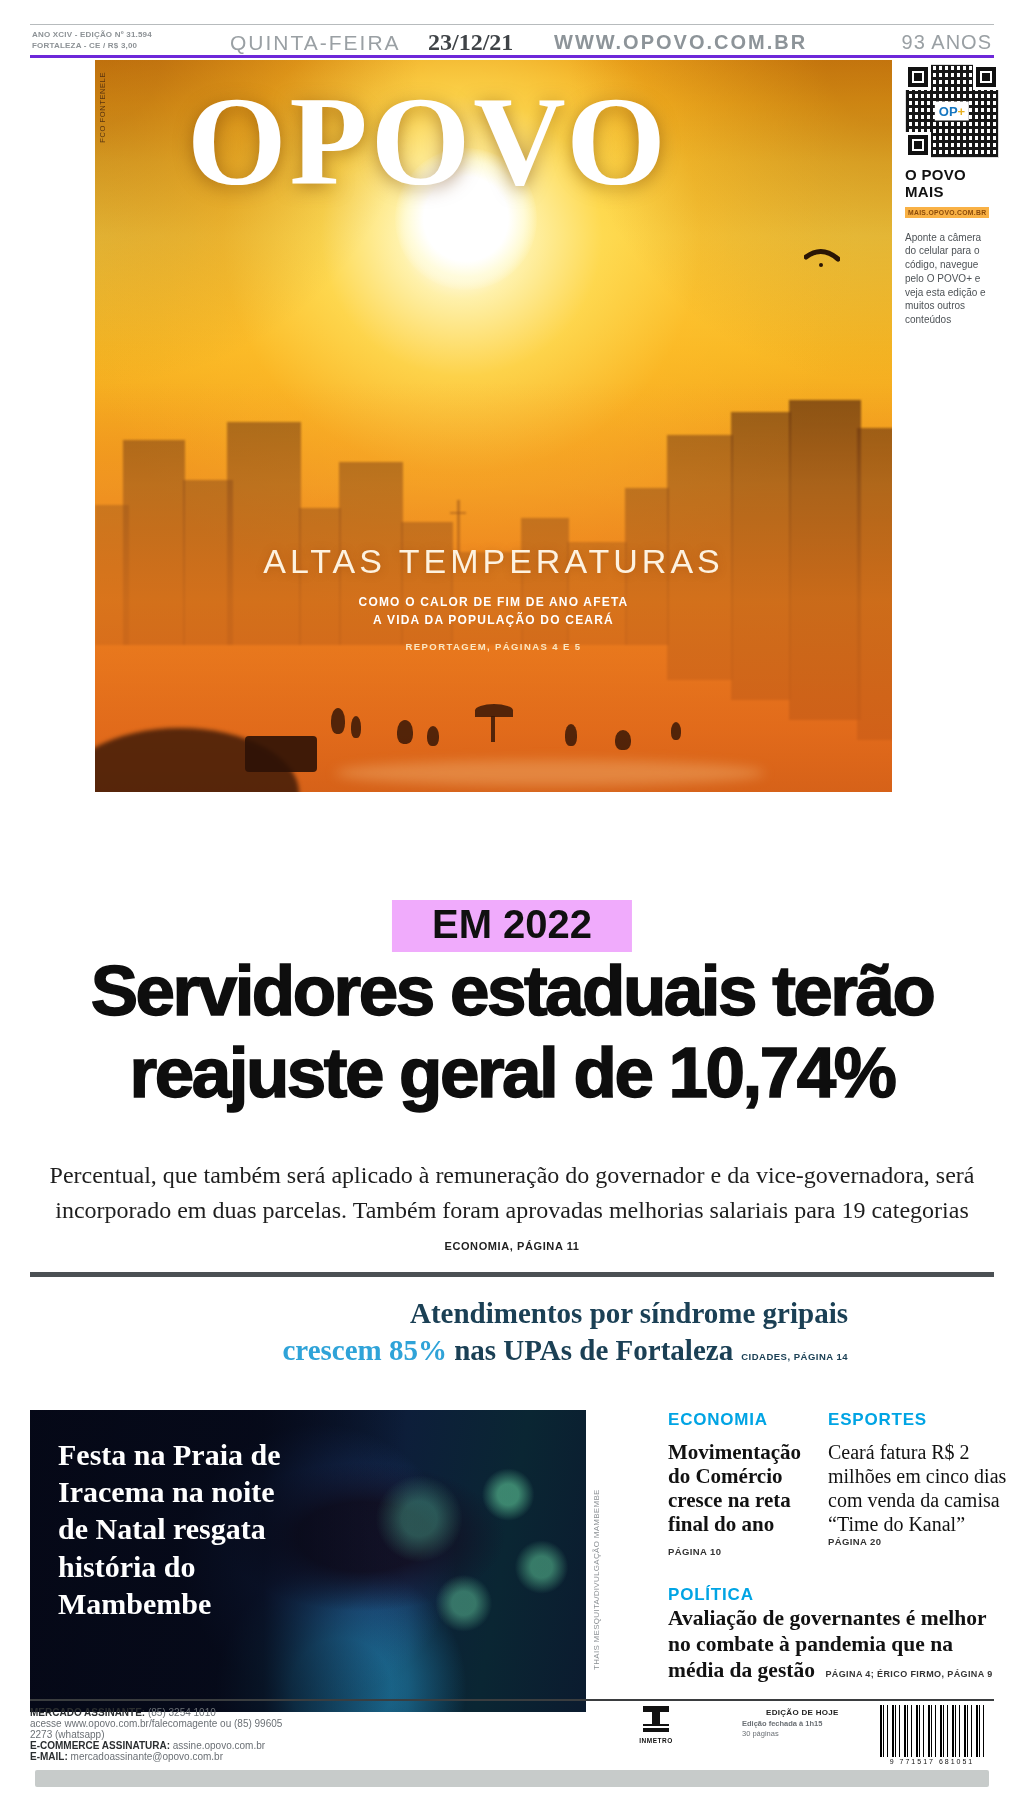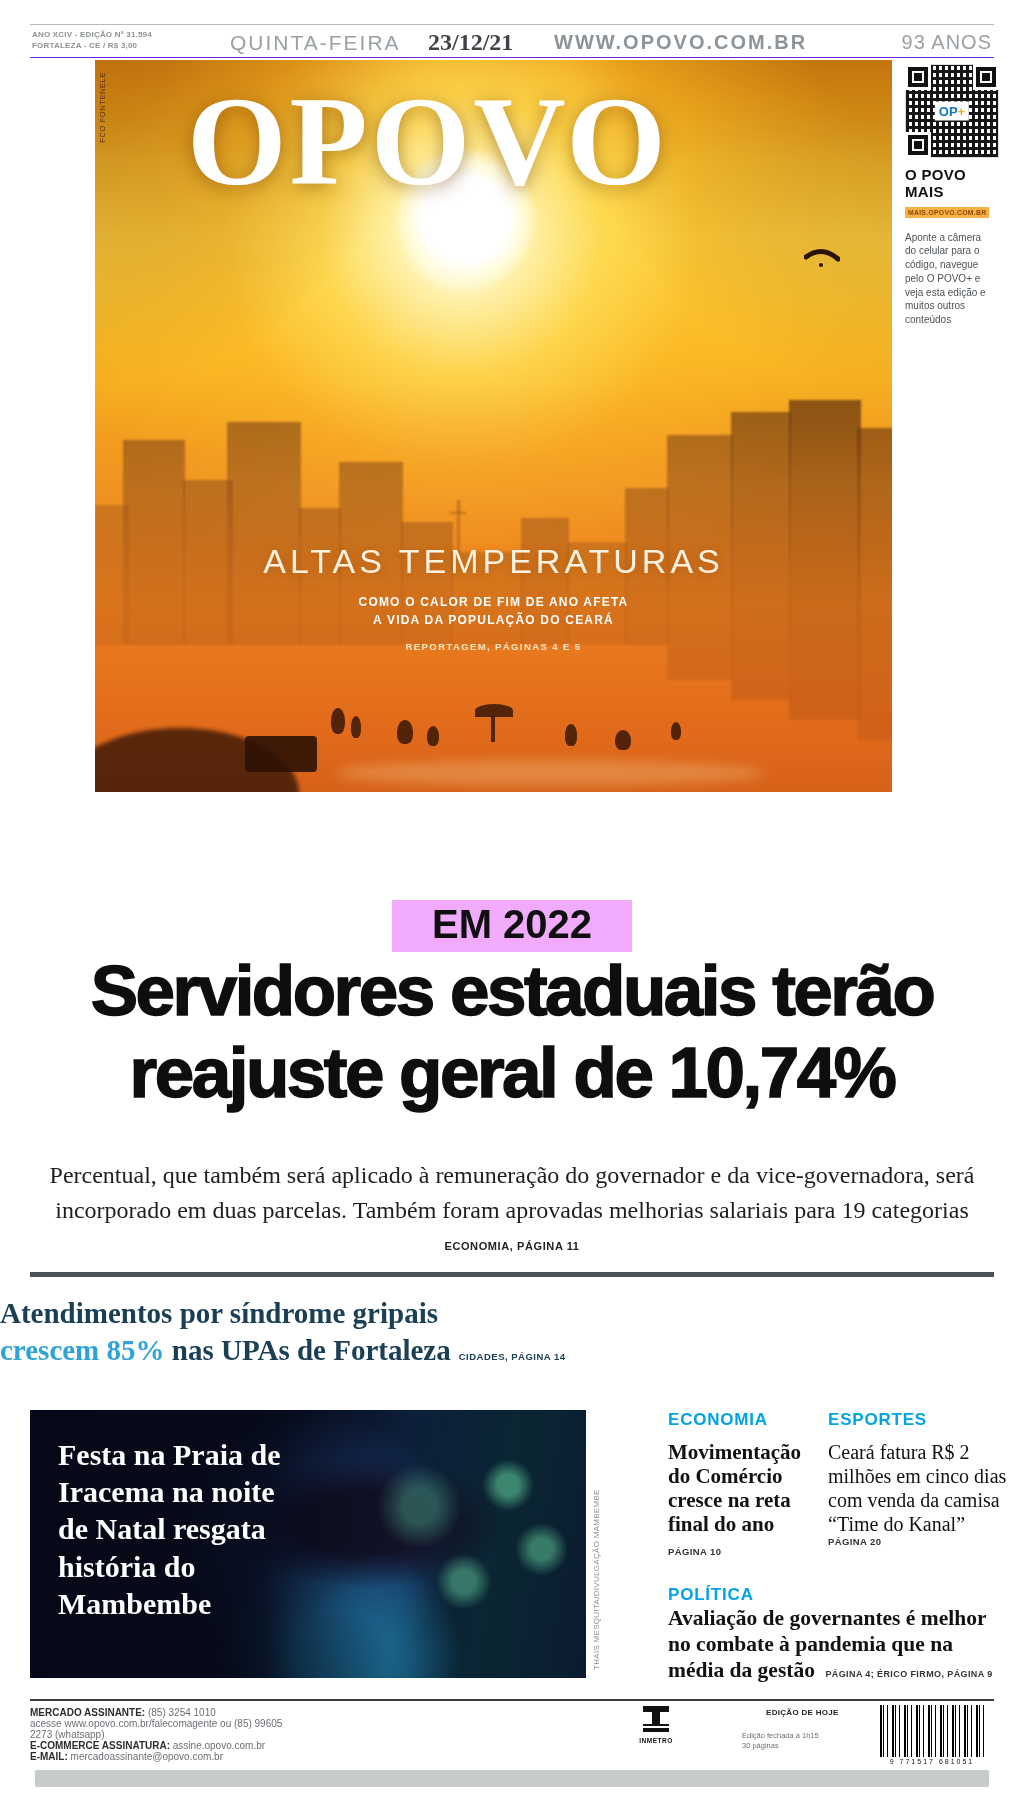--- a/index.html
+++ b/index.html
@@ -2,21 +2,21 @@
 <html><head>
 <meta charset="utf-8">
 <style>
   * { margin:0; padding:0; box-sizing:border-box; }
   html,body { background:#ffffff; }
   body { width:1024px; height:1808px; font-family:"Liberation Sans", sans-serif; position:relative; }
   .page { position:absolute; inset:0; width:1024px; height:1808px; background:#fff; overflow:hidden; }
 
   
   .masthead { position:absolute; left:30px; right:30px; top:24px; height:34px;
-    border-top:1px solid #b7bbbd; border-bottom:1px solid #6d28d9; }
+    border-top:1px solid #b7bbbd; border-bottom:3px solid #6d28d9; }
   .ed-block { position:absolute; left:2px; top:5px; font-size:8px; line-height:1.35; color:#8d9296; font-weight:bold; letter-spacing:.2px; }
   .weekday { position:absolute; left:200px; top:6px; font-size:21px; color:#9aa0a4; letter-spacing:2px; }
   .m-date { position:absolute; left:398px; top:4px; font-family:"Liberation Serif", serif; font-weight:bold; font-size:24px; color:#3f4347; }
   .website { position:absolute; left:524px; top:6px; font-size:20px; font-weight:bold; color:#8d9499; letter-spacing:2px; }
   .anniv { position:absolute; right:2px; top:6px; font-size:20px; color:#9aa0a4; letter-spacing:1px; }
 
   
   .hero { position:absolute; left:95px; top:60px; width:797px; height:732px; overflow:hidden;
     background:
       radial-gradient(circle at 0% 0%, rgba(150,72,12,.45) 0 6%, transparent 30%),
@@ -70,27 +70,27 @@
     font-weight:bold; font-size:71px; line-height:82px; letter-spacing:-2.5px; color:#0e0e0e;
     -webkit-text-stroke:1.5px #0e0e0e; }
   .lead-deck { position:absolute; top:1158px; left:28px; right:28px; text-align:center;
     font-family:"Liberation Serif", serif; font-size:24px; line-height:35px; color:#1e1e1e; }
   .lead-pages { position:absolute; top:1240px; left:0; width:1024px; text-align:center;
     font-size:11px; font-weight:bold; letter-spacing:.6px; color:#222; }
 
   .rule-mid { position:absolute; top:1272px; left:30px; right:30px; height:5px; background:#4b5054; }
 
   
-  .flu { position:absolute; top:1295px; left:0; width:848px; text-align:left;
+  .flu { position:absolute; top:1295px; left:0; width:848px; text-align:right;
     font-family:"Liberation Serif", serif; font-weight:bold; font-size:29px; line-height:37px; color:#1b4055; }
   .flu .hl { color:#2fa3d8; }
   .flu .tag { font-family:"Liberation Sans", sans-serif; font-size:9.5px; font-weight:bold; letter-spacing:.5px; color:#1b4055; margin-left:8px; }
 
   
-  .feature { position:absolute; left:30px; top:1410px; width:556px; height:268px; overflow:hidden;
+  .feature { position:absolute; left:30px; top:1410px; width:556px; height:302px; overflow:hidden;
     background:
       linear-gradient(90deg, rgba(5,8,22,.82) 0 42%, transparent 68%),
       radial-gradient(circle at 86% 28%, rgba(110,230,170,.5) 0 2%, transparent 5%),
       radial-gradient(circle at 92% 52%, rgba(110,230,170,.45) 0 2%, transparent 5%),
       radial-gradient(circle at 78% 64%, rgba(120,240,180,.4) 0 2.5%, transparent 6%),
       radial-gradient(circle at 70% 36%, rgba(90,210,170,.35) 0 4%, transparent 10%),
       radial-gradient(ellipse at 60% 42%, rgba(18,14,32,.9) 0 14%, transparent 30%),
       radial-gradient(circle at 56% 92%, rgba(40,170,220,.55) 0 12%, transparent 30%),
       radial-gradient(circle at 52% 50%, rgba(45,90,170,.5) 0 18%, transparent 42%),
       linear-gradient(100deg, #070b1c 0%, #0a1228 35%, #0d1e3a 62%, #0a2633 82%, #0b1b2f 100%);
@@ -118,21 +118,21 @@
   .footer-rule { position:absolute; top:1699px; left:30px; right:30px; height:2px; background:#3a3d3f; }
   .f-col { position:absolute; top:1707px; font-size:10px; line-height:11px; color:#6b7075; }
   .f-col .f-label { font-weight:bold; color:#2b2e30; }
   .f-sub { left:30px; width:275px; }
   .f-news { left:310px; width:300px; }
   .inmetro { position:absolute; left:634px; top:1706px; width:44px; text-align:center; }
   .inmetro-word { font-size:6.5px; font-weight:bold; letter-spacing:.5px; color:#111; margin-top:1px; }
   .edition { position:absolute; left:742px; top:1708px; width:130px; }
   .edition-title { font-size:8px; font-weight:bold; color:#222; letter-spacing:.3px;padding-left:24px; }
   .edition-line { font-size:7.5px; color:#6b7075; line-height:10px; }
-  .edition-line.first { margin-top:14px; }
+  .edition-line.first { margin-top:2px;font-weight:bold; }
   .barcode-wrap { position:absolute; left:880px; top:1705px; width:104px; text-align:center; }
   .barcode { height:52px; background:
     repeating-linear-gradient(90deg, #000 0 2px, #fff 2px 3px, #000 3px 4px, #fff 4px 7px, #000 7px 8px, #fff 8px 12px); }
   .barcode-num { font-size:7px; letter-spacing:2px; color:#111; margin-top:1px; }
   .bottom-bar { position:absolute; left:35px; right:35px; top:1770px; height:17px; background:#c7cbca; border-radius:2px; }
 </style>
 </head>
 <body>
 
 <div class="page">

